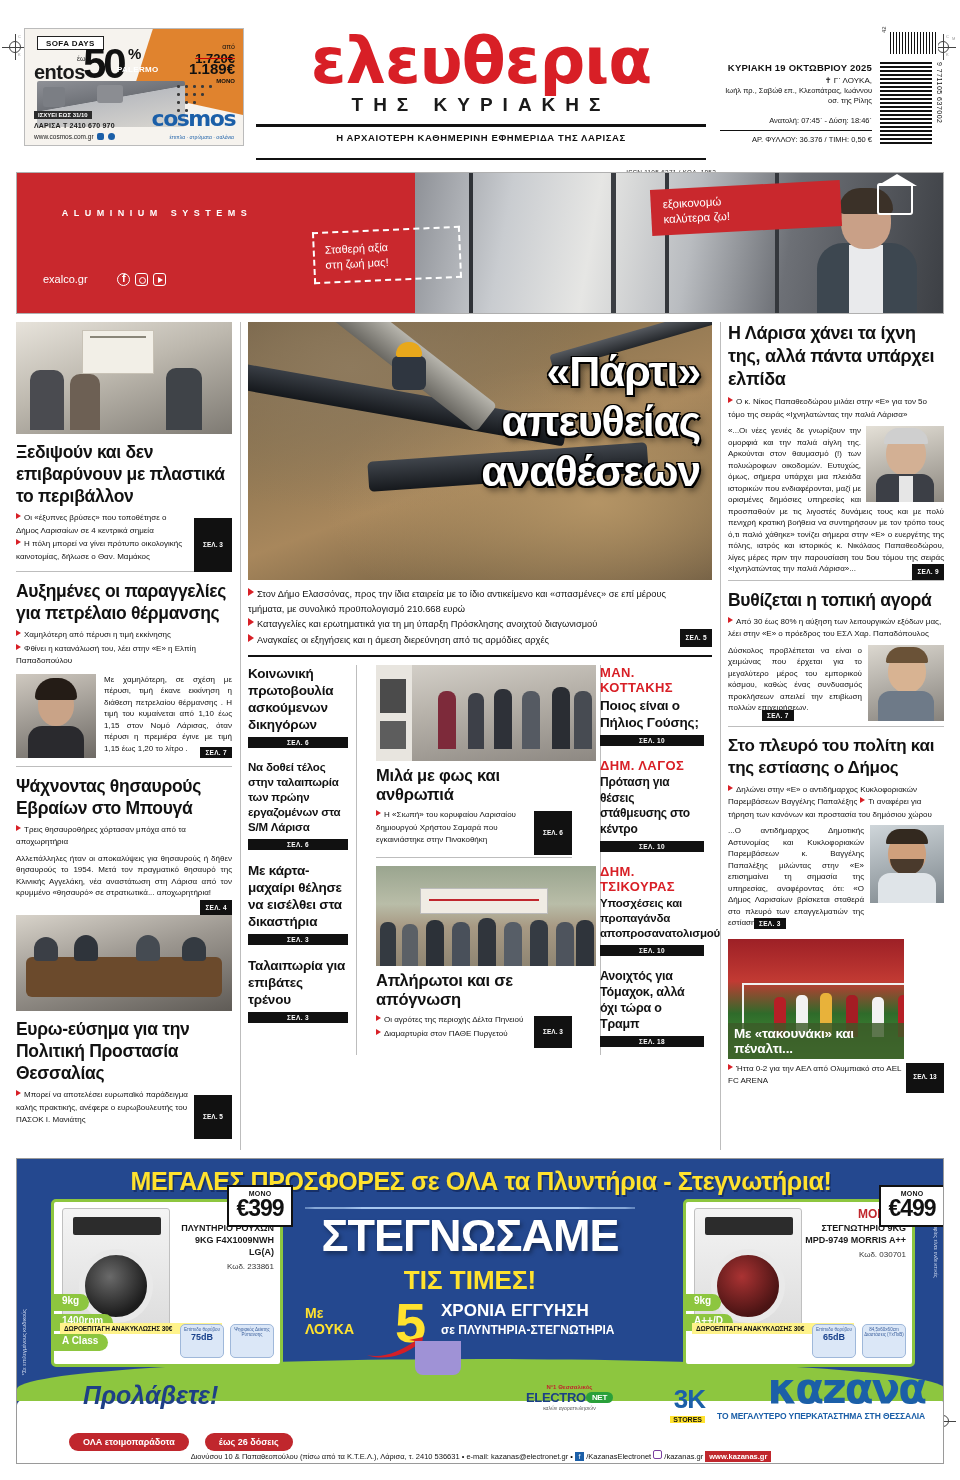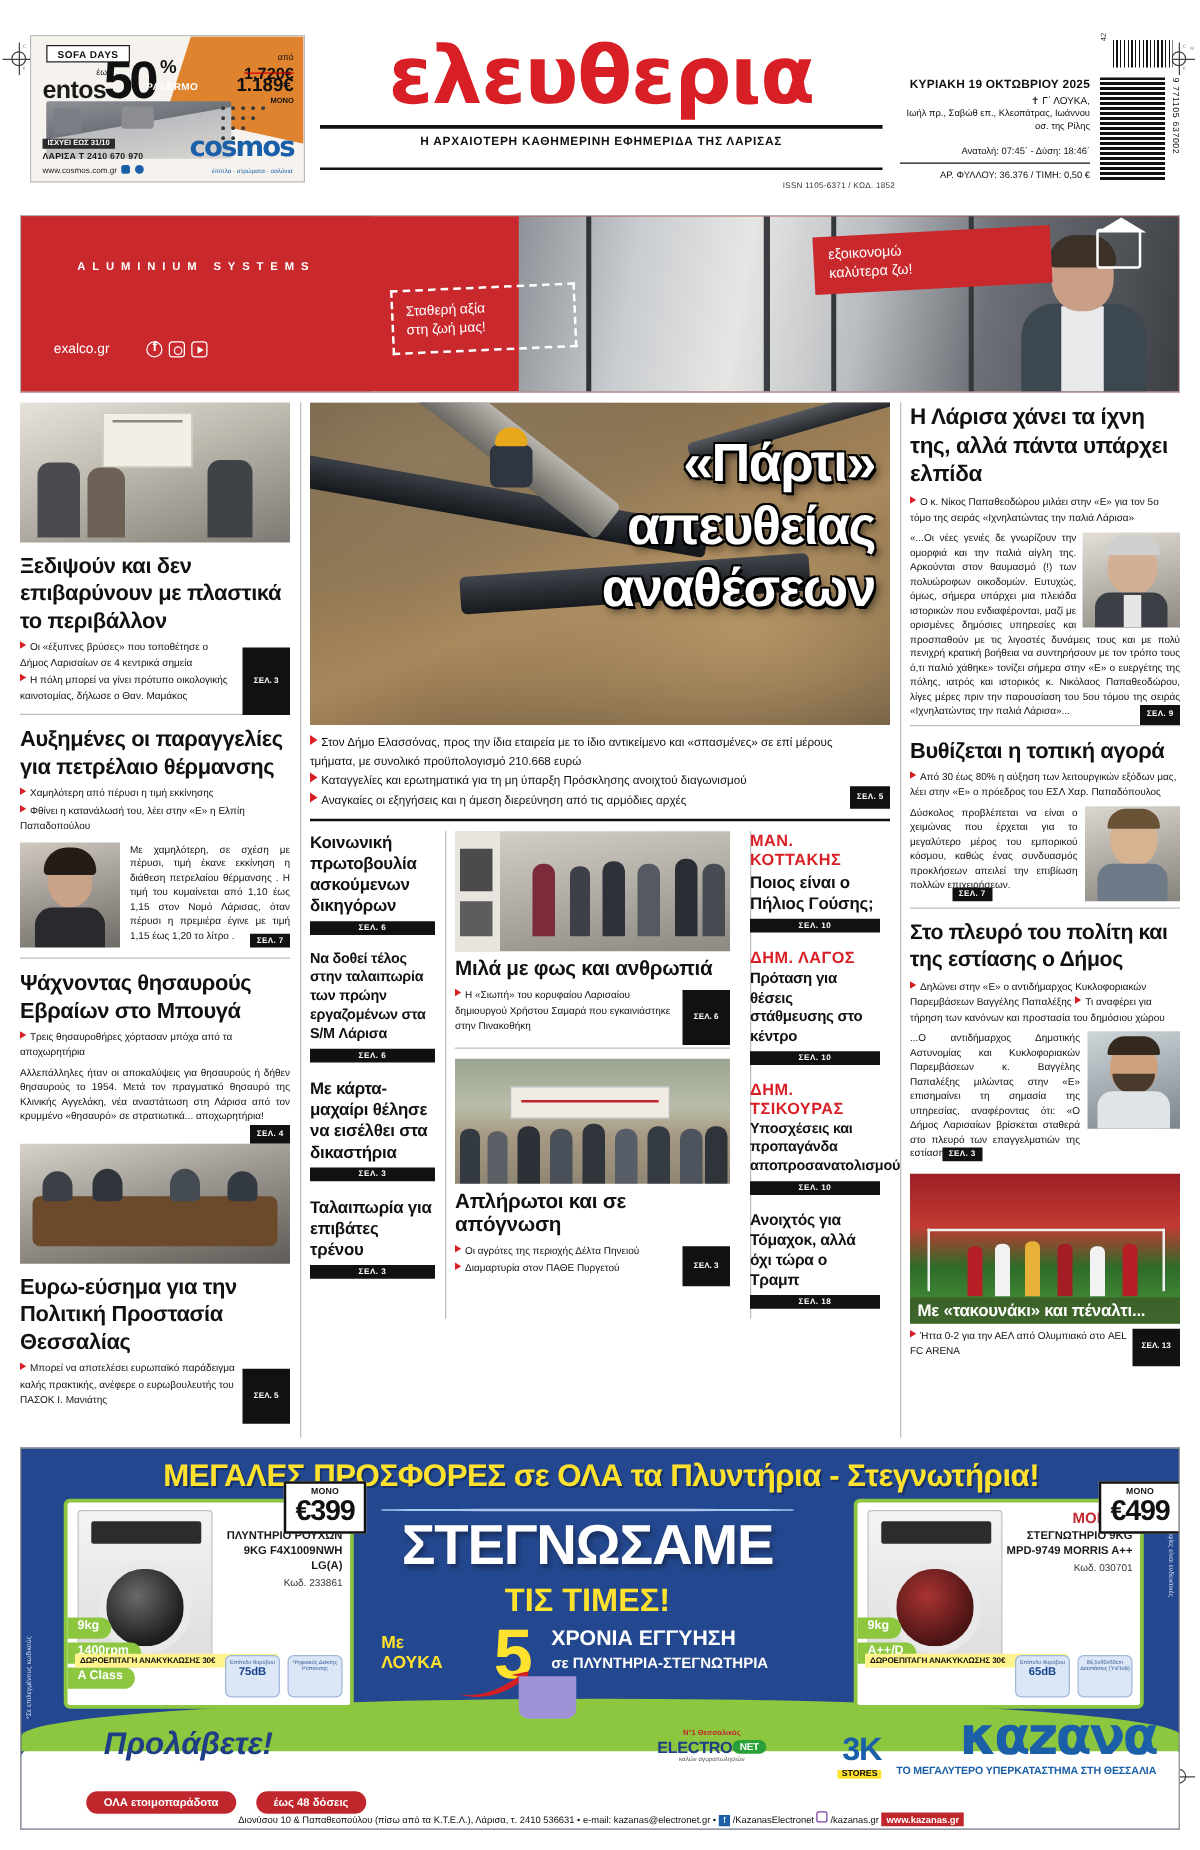--- a/index.html
+++ b/index.html
@@ -343,20 +343,21 @@
         <span>www.cosmos.com.gr</span>
         <span class="sm-ic"></span>
         <span class="sm-ic" style="border-radius:50%"></span>
       </div>
       <div class="cosmos-logo">cosmos</div>
       <div class="cosmos-sub">έπιπλα · στρώματα · σαλόνια</div>
     </div>
 
     <div class="masthead">
       <div class="mast-title">ελευθερια</div>
+      <div class="mast-sub">ΤΗΣ ΚΥΡΙΑΚΗΣ</div>
       <div class="mast-rule-top"></div>
       <div class="mast-tagline">Η ΑΡΧΑΙΟΤΕΡΗ ΚΑΘΗΜΕΡΙΝΗ ΕΦΗΜΕΡΙΔΑ ΤΗΣ ΛΑΡΙΣΑΣ</div>
       <div class="mast-rule-bot"></div>
       <div class="mast-issn">ISSN 1105-6371 / ΚΩΔ. 1852</div>
     </div>
 
     <div class="dateblock">
       <div class="dt-main">ΚΥΡΙΑΚΗ  19 ΟΚΤΩΒΡΙΟΥ 2025</div>
       <div class="dt-saint">✝ Γ΄ ΛΟΥΚΑ,</div>
       <div class="dt-names">Ιωήλ πρ., Σαβώθ επ., Κλεοπάτρας, Ιωάννου οσ. της Ρίλης</div>
@@ -518,21 +519,21 @@
             <div class="brief-sel">ΣΕΛ. 3</div>
           </div>
           <div class="brief">
             <div class="hl3">Ταλαιπωρία για επιβάτες τρένου</div>
             <div class="brief-sel">ΣΕΛ. 3</div>
           </div>
         </div>
 
         <div class="vrule" style="left:108px;height:390px;"></div>
 
-        <div style="width:236px;padding:0 8px;">
+        <div style="width:236px;padding:0 20px;">
           <div>
             <div class="ph photo-people" style="width:220px;height:96px;">
               <div style="position:absolute;left:0;top:0;width:36px;height:96px;background:#e8e5df;"></div>
               <div style="position:absolute;left:4px;top:14px;width:26px;height:34px;background:#4b4b4b;"></div>
               <div style="position:absolute;left:4px;top:56px;width:26px;height:28px;background:#5d5d5d;"></div>
               <div style="position:absolute;left:62px;top:26px;width:18px;height:58px;background:#7d2a3a;border-radius:8px 8px 0 0;"></div>
               <div style="position:absolute;left:92px;top:28px;width:16px;height:56px;background:#3d4048;border-radius:7px 7px 0 0;"></div>
               <div style="position:absolute;left:118px;top:24px;width:18px;height:60px;background:#2e3138;border-radius:8px 8px 0 0;"></div>
               <div style="position:absolute;left:146px;top:26px;width:18px;height:58px;background:#555a62;border-radius:8px 8px 0 0;"></div>
               <div style="position:absolute;left:176px;top:22px;width:18px;height:62px;background:#2a2d33;border-radius:8px 8px 0 0;"></div>
@@ -645,21 +646,21 @@
             <div style="position:absolute;left:18px;top:8px;width:38px;height:42px;background:#cfa07c;border-radius:48%;"></div>
             <div style="position:absolute;left:16px;top:4px;width:42px;height:15px;background:#33291f;border-radius:21px 21px 2px 2px;"></div>
             <div style="position:absolute;left:20px;top:34px;width:34px;height:16px;background:#4a3a2c;border-radius:0 0 16px 16px;"></div>
             <div style="position:absolute;left:8px;top:48px;width:58px;height:30px;background:#dfe4e8;border-radius:12px 12px 0 0;"></div>
           </div>
           <span class="sel" style="position:absolute;left:26px;bottom:0;">ΣΕΛ. 3</span>
         </div>
       </div>
 
       <div style="margin-top:10px;">
-        <div class="ph photo-stadium" style="width:216px;height:120px;">
+        <div class="ph photo-stadium" style="width:176px;height:120px;">
           <div style="position:absolute;left:14px;top:44px;width:190px;height:50px;border:2px solid #f0f0f0;border-bottom:none;"></div>
           <div style="position:absolute;left:46px;top:58px;width:12px;height:40px;background:#b61f26;border-radius:5px 5px 0 0;"></div>
           <div style="position:absolute;left:68px;top:56px;width:12px;height:42px;background:#f2f2f2;border-radius:5px 5px 0 0;"></div>
           <div style="position:absolute;left:92px;top:54px;width:12px;height:44px;background:#e8b23a;border-radius:5px 5px 0 0;"></div>
           <div style="position:absolute;left:118px;top:56px;width:12px;height:42px;background:#a51d24;border-radius:5px 5px 0 0;"></div>
           <div style="position:absolute;left:144px;top:58px;width:12px;height:40px;background:#f2f2f2;border-radius:5px 5px 0 0;"></div>
           <div style="position:absolute;left:170px;top:56px;width:12px;height:42px;background:#b61f26;border-radius:5px 5px 0 0;"></div>
           <div class="sport-cap">Με «τακουνάκι» και πέναλτι...</div>
         </div>
         <div class="bullets" style="padding-right:42px;position:relative;min-height:30px;margin-top:4px;">
@@ -743,21 +744,21 @@
     </div>
     <div class="ba-price right">
       <div class="mono">ΜΟΝΟ</div>
       <div class="val">€499</div>
     </div>
 
     <div class="ba-prolavete">Προλάβετε!</div>
 
     <div class="ba-pills">
       <div class="ba-pill">ΟΛΑ ετοιμοπαράδοτα</div>
-      <div class="ba-pill">έως 48 δόσεις</div>
+      <div class="ba-pill">έως 26 δόσεις</div>
     </div>
 
     <div class="ba-en">
       <div class="ba-en1">Ν°1 Θεσσαλικός</div>
       <div class="ba-en2">
         <span>ELECTRO</span><span class="ba-netdot">NET</span>
       </div>
       <div class="ba-en3">καλών αγοραπωλησιών</div>
     </div>
     <div class="ba-3k">3K</div>

